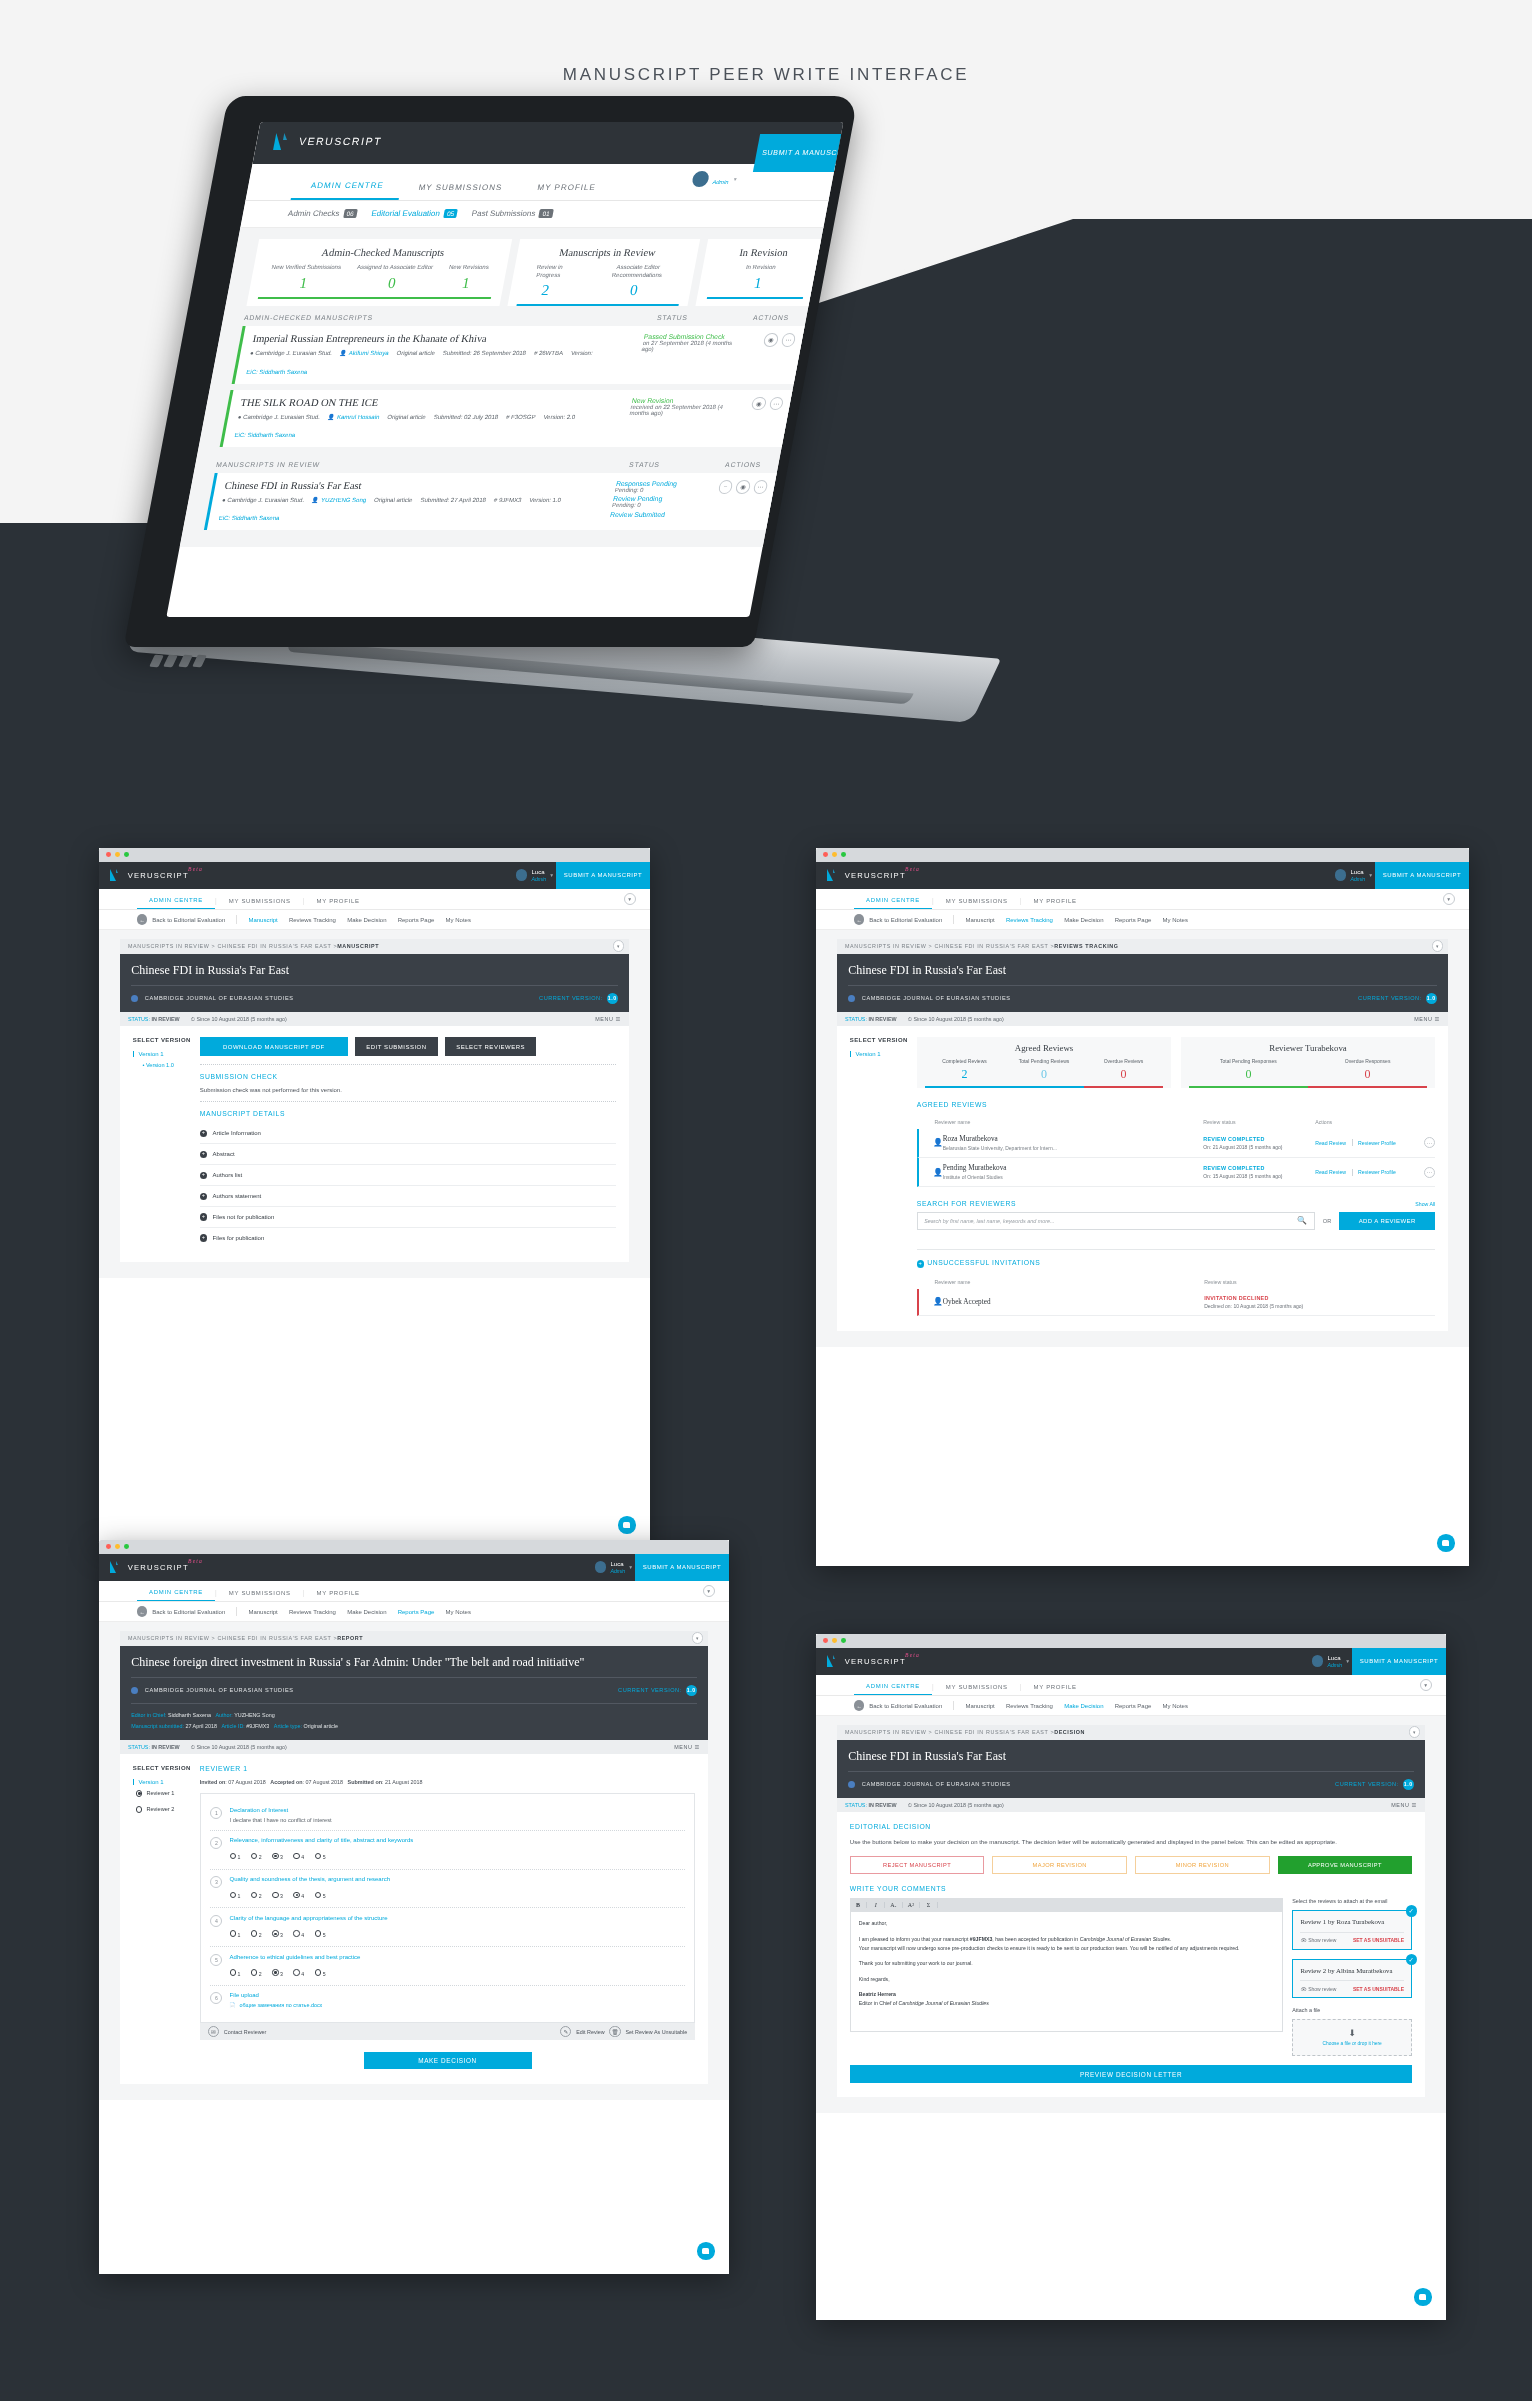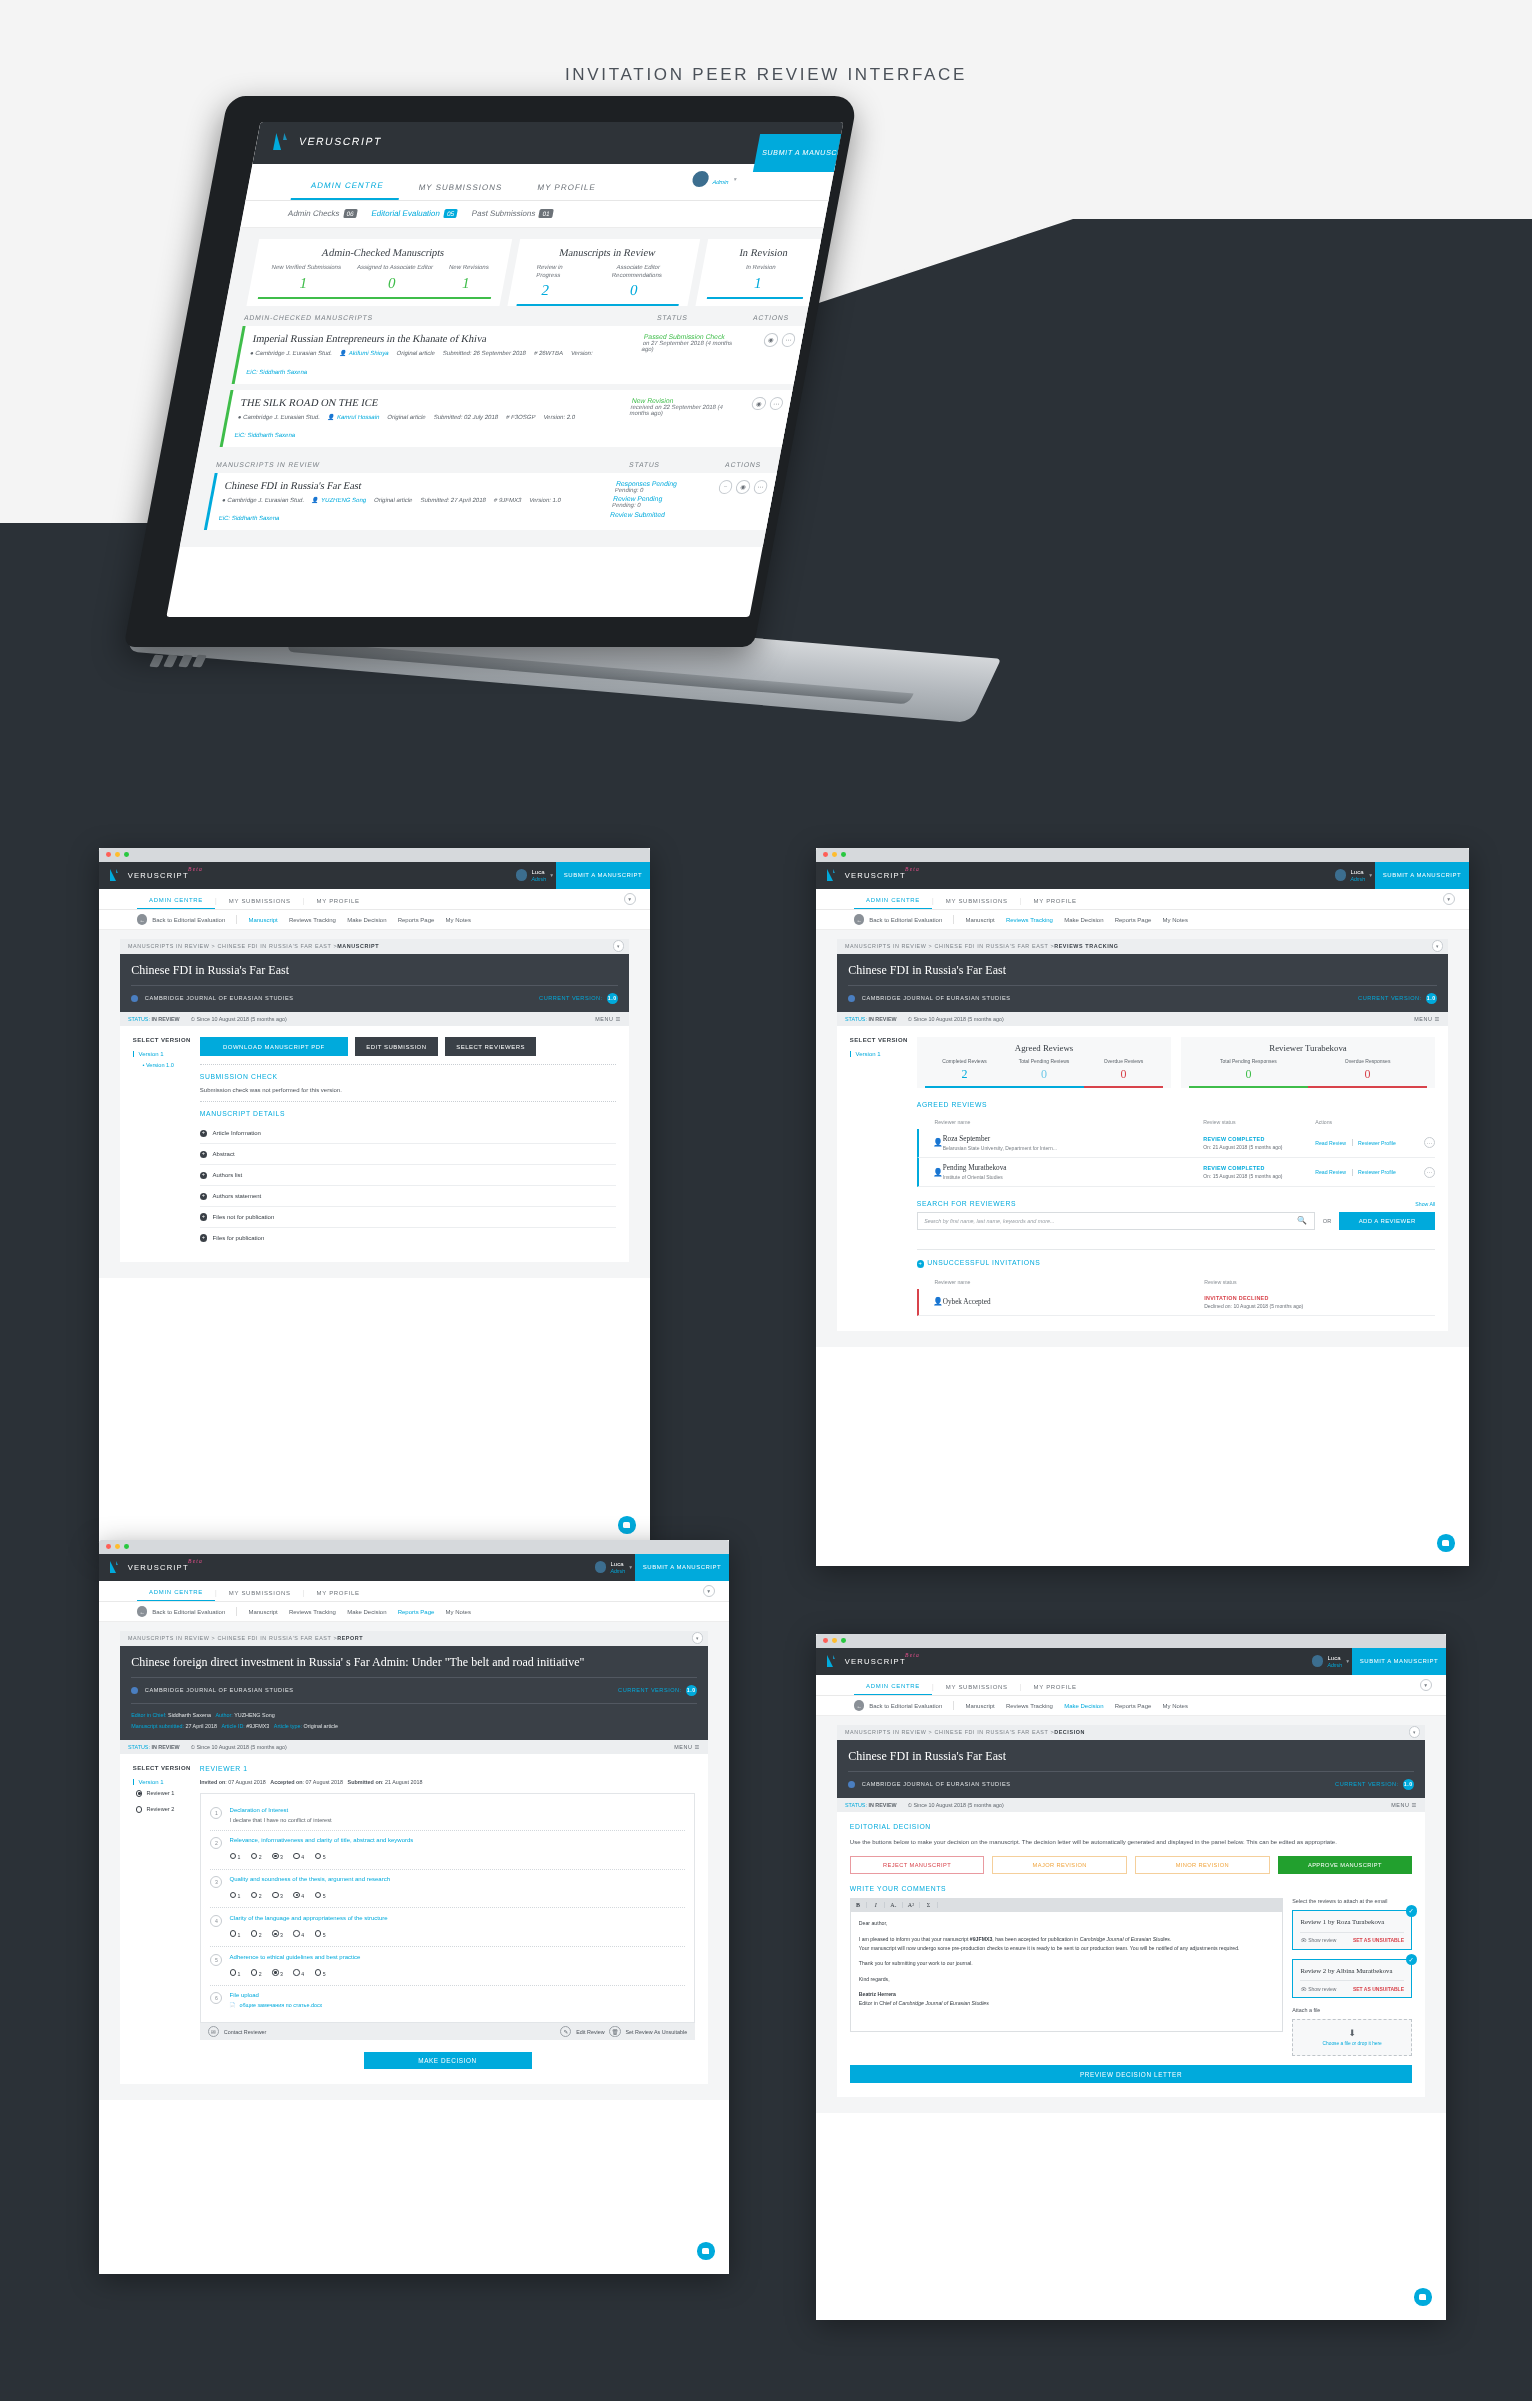--- a/index.html
+++ b/index.html
@@ -271,21 +271,21 @@
   .fileup .tx{font-size:4.8px;color:#00aadc;}
   .prevbtn{height:17.6px;background:#00aadc;color:#fff;font-size:6.4px;letter-spacing:0.6px;
     display:flex;align-items:center;justify-content:center;margin-top:9.6px;}
 </style>
 </head>
 <body>
 
 <div class="top-band"></div>
 <div class="diag-dark"></div>
 <div class="diag-light2"></div>
-<div class="page-title">INVITATION PEER REVIEW INTERFACE</div>
+<div class="page-title">MANUSCRIPT PEER WRITE INTERFACE</div>
 
 <div class="laptop">
   <div class="base"></div>
   <div class="base-lip"></div>
   <div class="vent" style="left:-8px"></div>
   <div class="vent" style="left:6.4px"></div>
   <div class="vent" style="left:21px"></div>
   <div class="vent" style="left:35px"></div>
   <div class="lid">
     <div class="lid-notch"></div>
@@ -690,21 +690,21 @@
 
         <div class="sec-t" style="margin-top:12.8px">AGREED REVIEWS</div>
         <div class="tbl-hd">
           <span style="flex:1">Reviewer name</span>
           <span style="width:112px">Review status</span>
           <span style="width:120px">Actions</span>
         </div>
         <div class="rrow">
           <div class="ricon">👤</div>
           <div class="rname">
-              <div class="n">Roza September</div>
+              <div class="n">Roza Muratbekova</div>
               <div class="a">Belarusian State University, Department for Intern...</div>
             </div>
           <div class="rstat">
               <div class="s">REVIEW COMPLETED</div>
               <div class="d">On: 21 August 2018 (5 months ago)</div>
             </div>
           <div class="racts">
               <a href="#" style="color:#00aadc;text-decoration:none">Read Review</a>
               <span class="vb"></span>
               <a href="#" style="color:#00aadc;text-decoration:none">Reviewer Profile</a>

